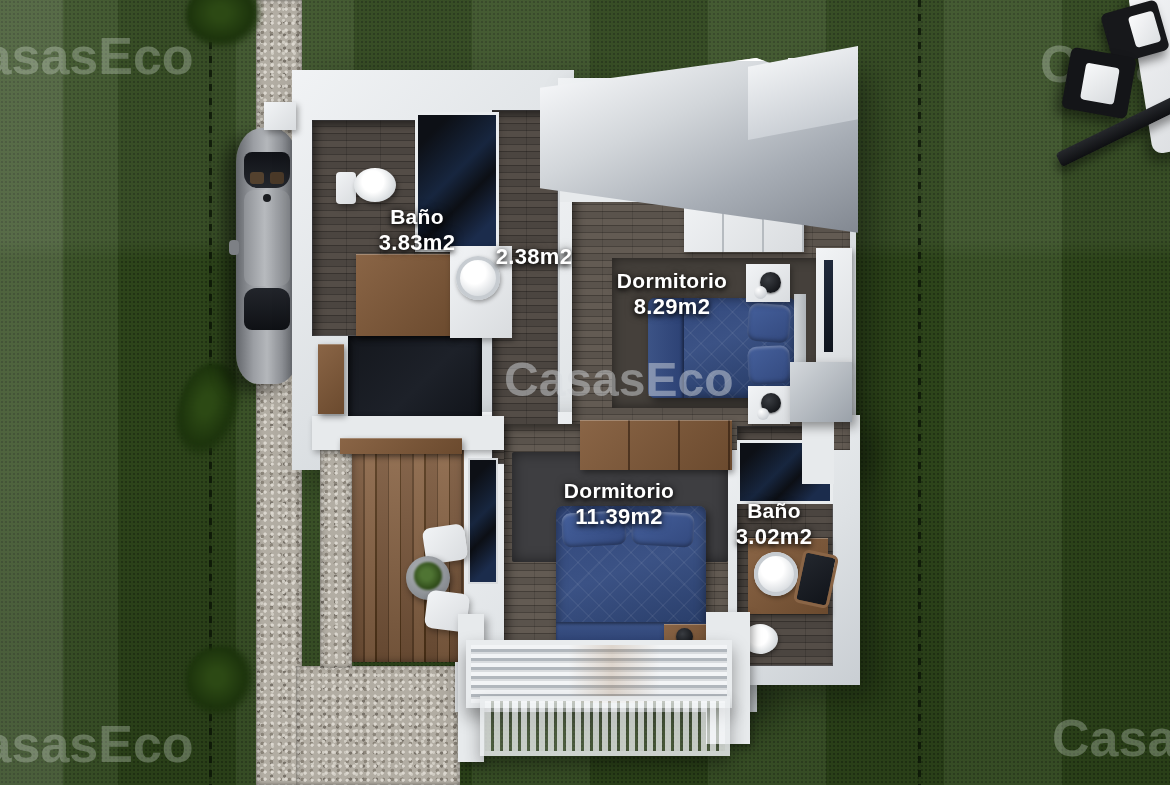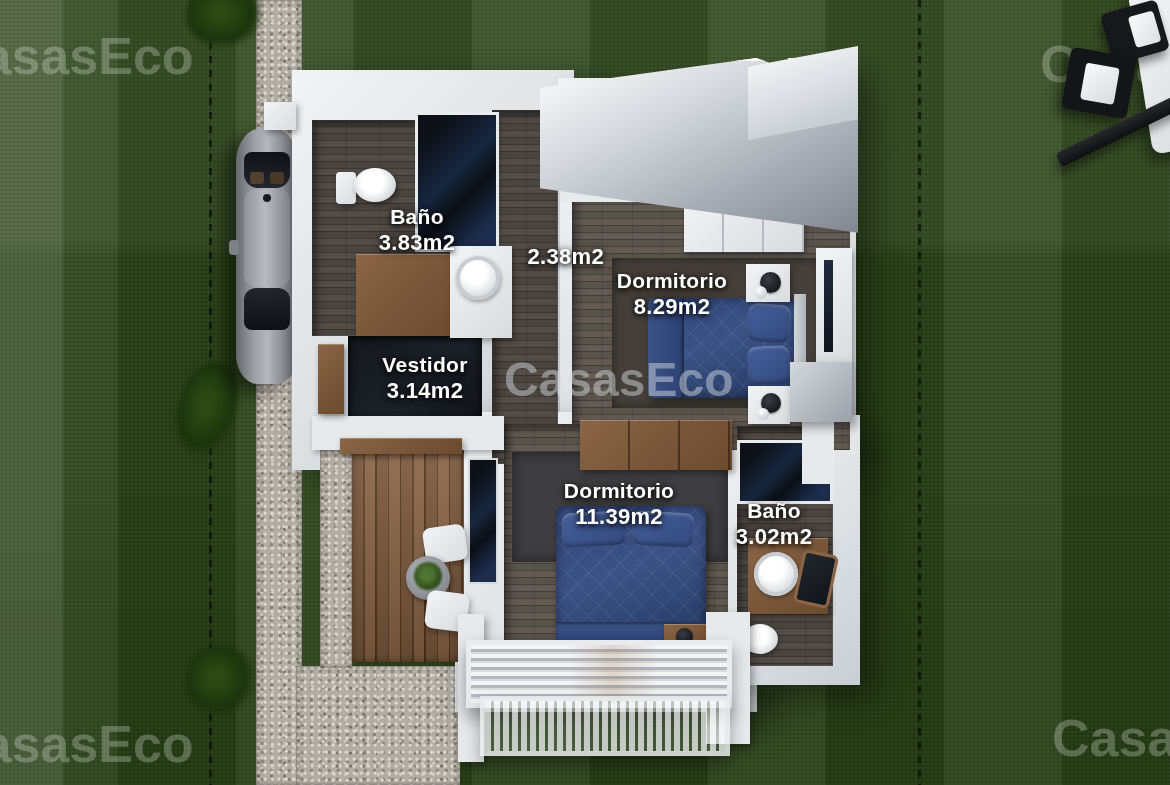--- a/index.html
+++ b/index.html
@@ -246,31 +246,27 @@
          background:linear-gradient(135deg,#d4d8dc,#9aa1a9);box-shadow:4px 5px 10px rgba(0,0,0,.4);"></div>
     <div class="a wall-flat" style="left:802px;top:420px;width:32px;height:64px;z-index:14;"></div>
   </div>
 
   <div class="a wm wm-center" style="left:504px;top:352px;">CasasEco</div>
 
   <div class="a room-label" style="left:337px;top:206px;width:160px;">
     <span>Baño</span>
     <span class="area">3.83m2</span>
   </div>
-  <div class="a room-label" style="left:464px;top:246px;width:140px;align-items:flex-end;">
+  <div class="a room-label" style="left:464px;top:246px;width:140px;">
     <span class="area">2.38m2</span>
   </div>
   <div class="a room-label" style="left:582px;top:270px;width:180px;">
     <span>Dormitorio</span>
     <span class="area">8.29m2</span>
   </div>
-  <div class="a room-label" style="left:340px;top:354px;width:170px;">
-    <span>Vestidor</span>
-    <span class="area">3.14m2</span>
-  </div>
   <div class="a room-label" style="left:529px;top:480px;width:180px;">
     <span>Dormitorio</span>
     <span class="area">11.39m2</span>
   </div>
   <div class="a room-label" style="left:694px;top:500px;width:160px;">
     <span>Baño</span>
     <span class="area">3.02m2</span>
   </div>
 
 </div>

